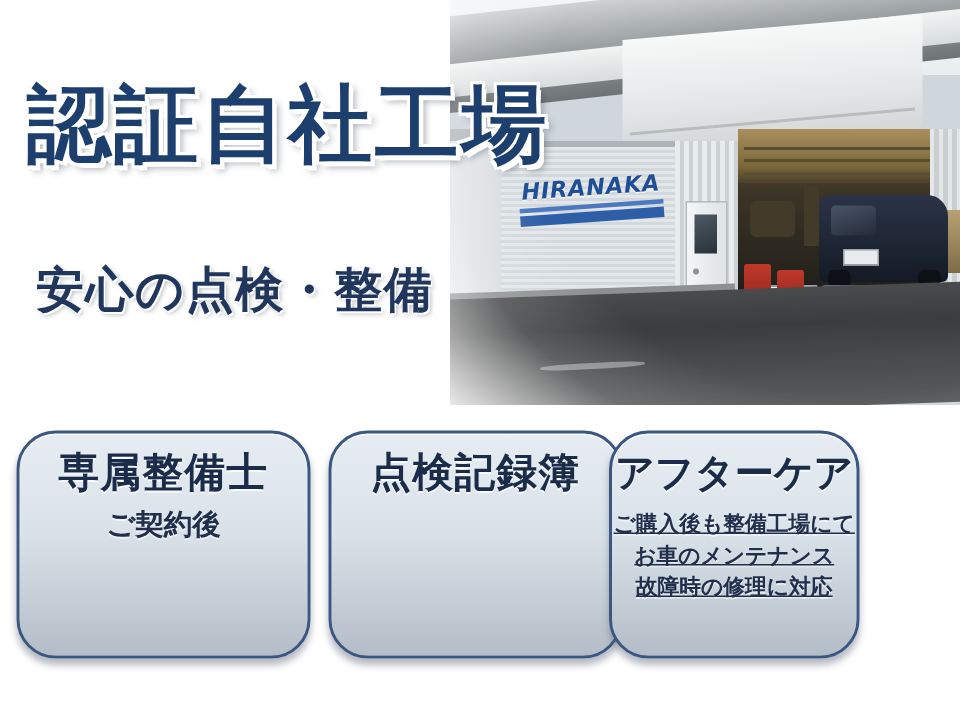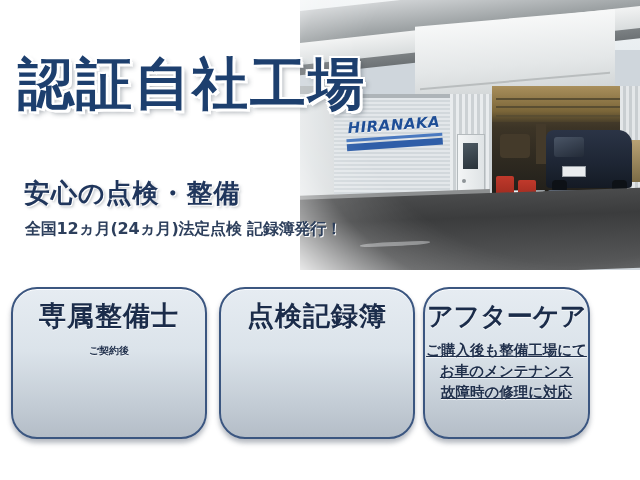--- a/index.html
+++ b/index.html
@@ -133,21 +133,21 @@
     white-space:nowrap;
     text-shadow:
        2px 0 0 #fff, -2px 0 0 #fff, 0 2px 0 #fff, 0 -2px 0 #fff,
        2px 2px 0 #fff, -2px 2px 0 #fff, 2px -2px 0 #fff, -2px -2px 0 #fff,
        3px 3px 0 #fff, 4px 4px 5px rgba(60,70,85,.45);
   }
 
   
   .subhead{
     position:absolute;left:24px;top:176px;
-    font-size:26px;line-height:34px;font-weight:bold;
+    font-size:32px;line-height:34px;font-weight:bold;
     color:#20365c;letter-spacing:1px;white-space:nowrap;
     text-shadow:1px 1px 0 #fff, 2px 2px 3px rgba(70,80,95,.35);
   }
   .subnote{
     position:absolute;left:25px;top:219px;
     font-size:16px;line-height:20px;font-weight:bold;
     color:#2d3f5c;letter-spacing:-.2px;white-space:nowrap;
     text-shadow:1px 1px 0 #fff;
   }
 
@@ -157,31 +157,31 @@
     position:absolute;top:0;width:196px;height:152px;
     border:2px solid #3b5680;
     border-radius:26px;
     background:linear-gradient(180deg,#e6ecf2 0%,#dbe3ea 42%,#c3ccd5 78%,#b4bdc7 100%);
     box-shadow:0 4px 5px rgba(90,100,115,.45), inset 0 1px 0 rgba(255,255,255,.85);
     box-sizing:border-box;
     display:flex;flex-direction:column;align-items:center;
   }
   .fbox.b1{left:11px;}
   .fbox.b2{left:219px;}
-  .fbox.b3{left:423px;width:167px;}
+  .fbox.b3{left:406px;width:167px;}
   .fbox-title{
     margin-top:12px;
     font-size:27px;line-height:30px;font-weight:bold;
     color:#1b2c4a;letter-spacing:1px;white-space:nowrap;
     text-shadow:0 1px 0 rgba(255,255,255,.75);
   }
   .fbox.b3 .fbox-title{font-size:26px;letter-spacing:0px;}
   .fbox-body{
     margin-top:9px;
-    font-size:10px;line-height:21px;font-weight:bold;
+    font-size:19px;line-height:21px;font-weight:bold;
     color:#20304c;text-align:center;white-space:nowrap;
     text-shadow:0 1px 0 rgba(255,255,255,.55);
   }
   .fbox.b3 .fbox-body{font-size:14.5px;text-decoration:underline;}
 </style>
 </head>
 <body>
 
 <div id="stage">
 
@@ -242,21 +242,20 @@
 
       <div class="curb"></div>
       <div class="ground"></div>
       <div class="ground-mark"></div>
     </div>
   </div>
 
   <div class="headline">認証自社工場</div>
 
   <div class="subhead">安心の点検・整備</div>
-  <div class="subnote">全国12ヵ月(24ヵ月)法定点検 記録簿発行！</div>
 
   <div class="boxes">
 
     <div class="fbox b1">
       <div class="fbox-title">専属整備士</div>
       <div class="fbox-body">
         <div>ご契約後</div>
       </div>
     </div>
 

